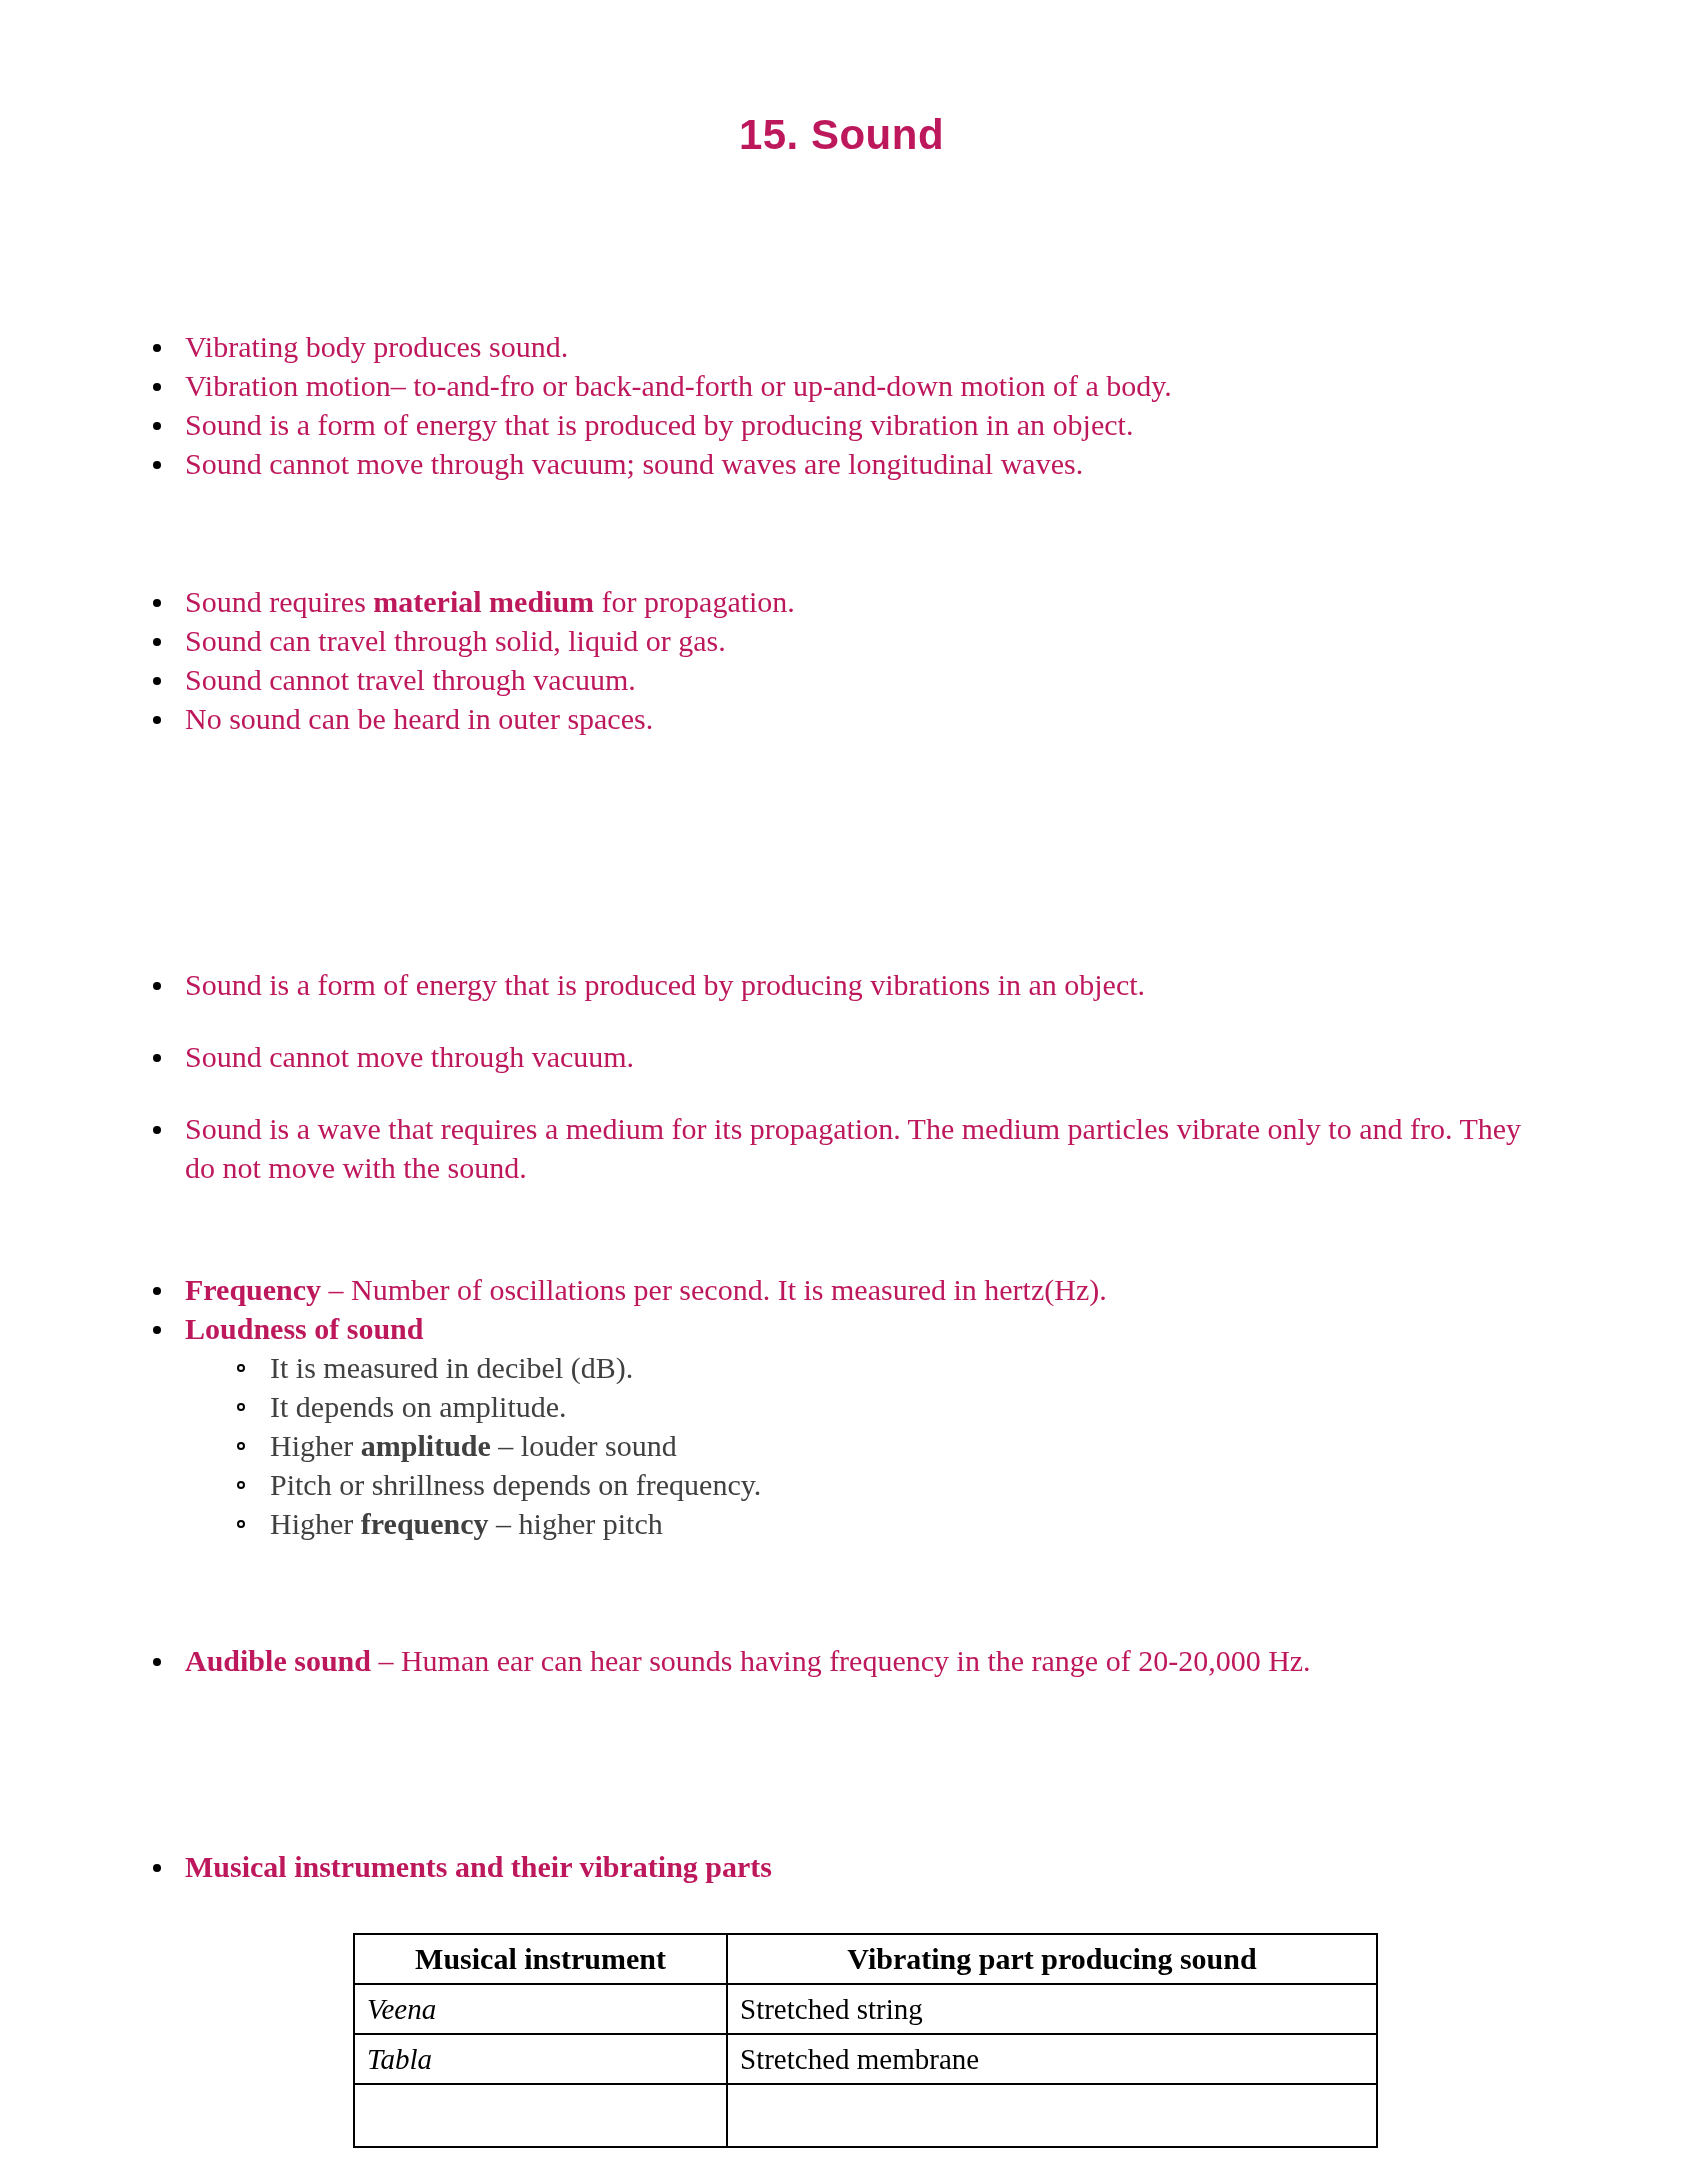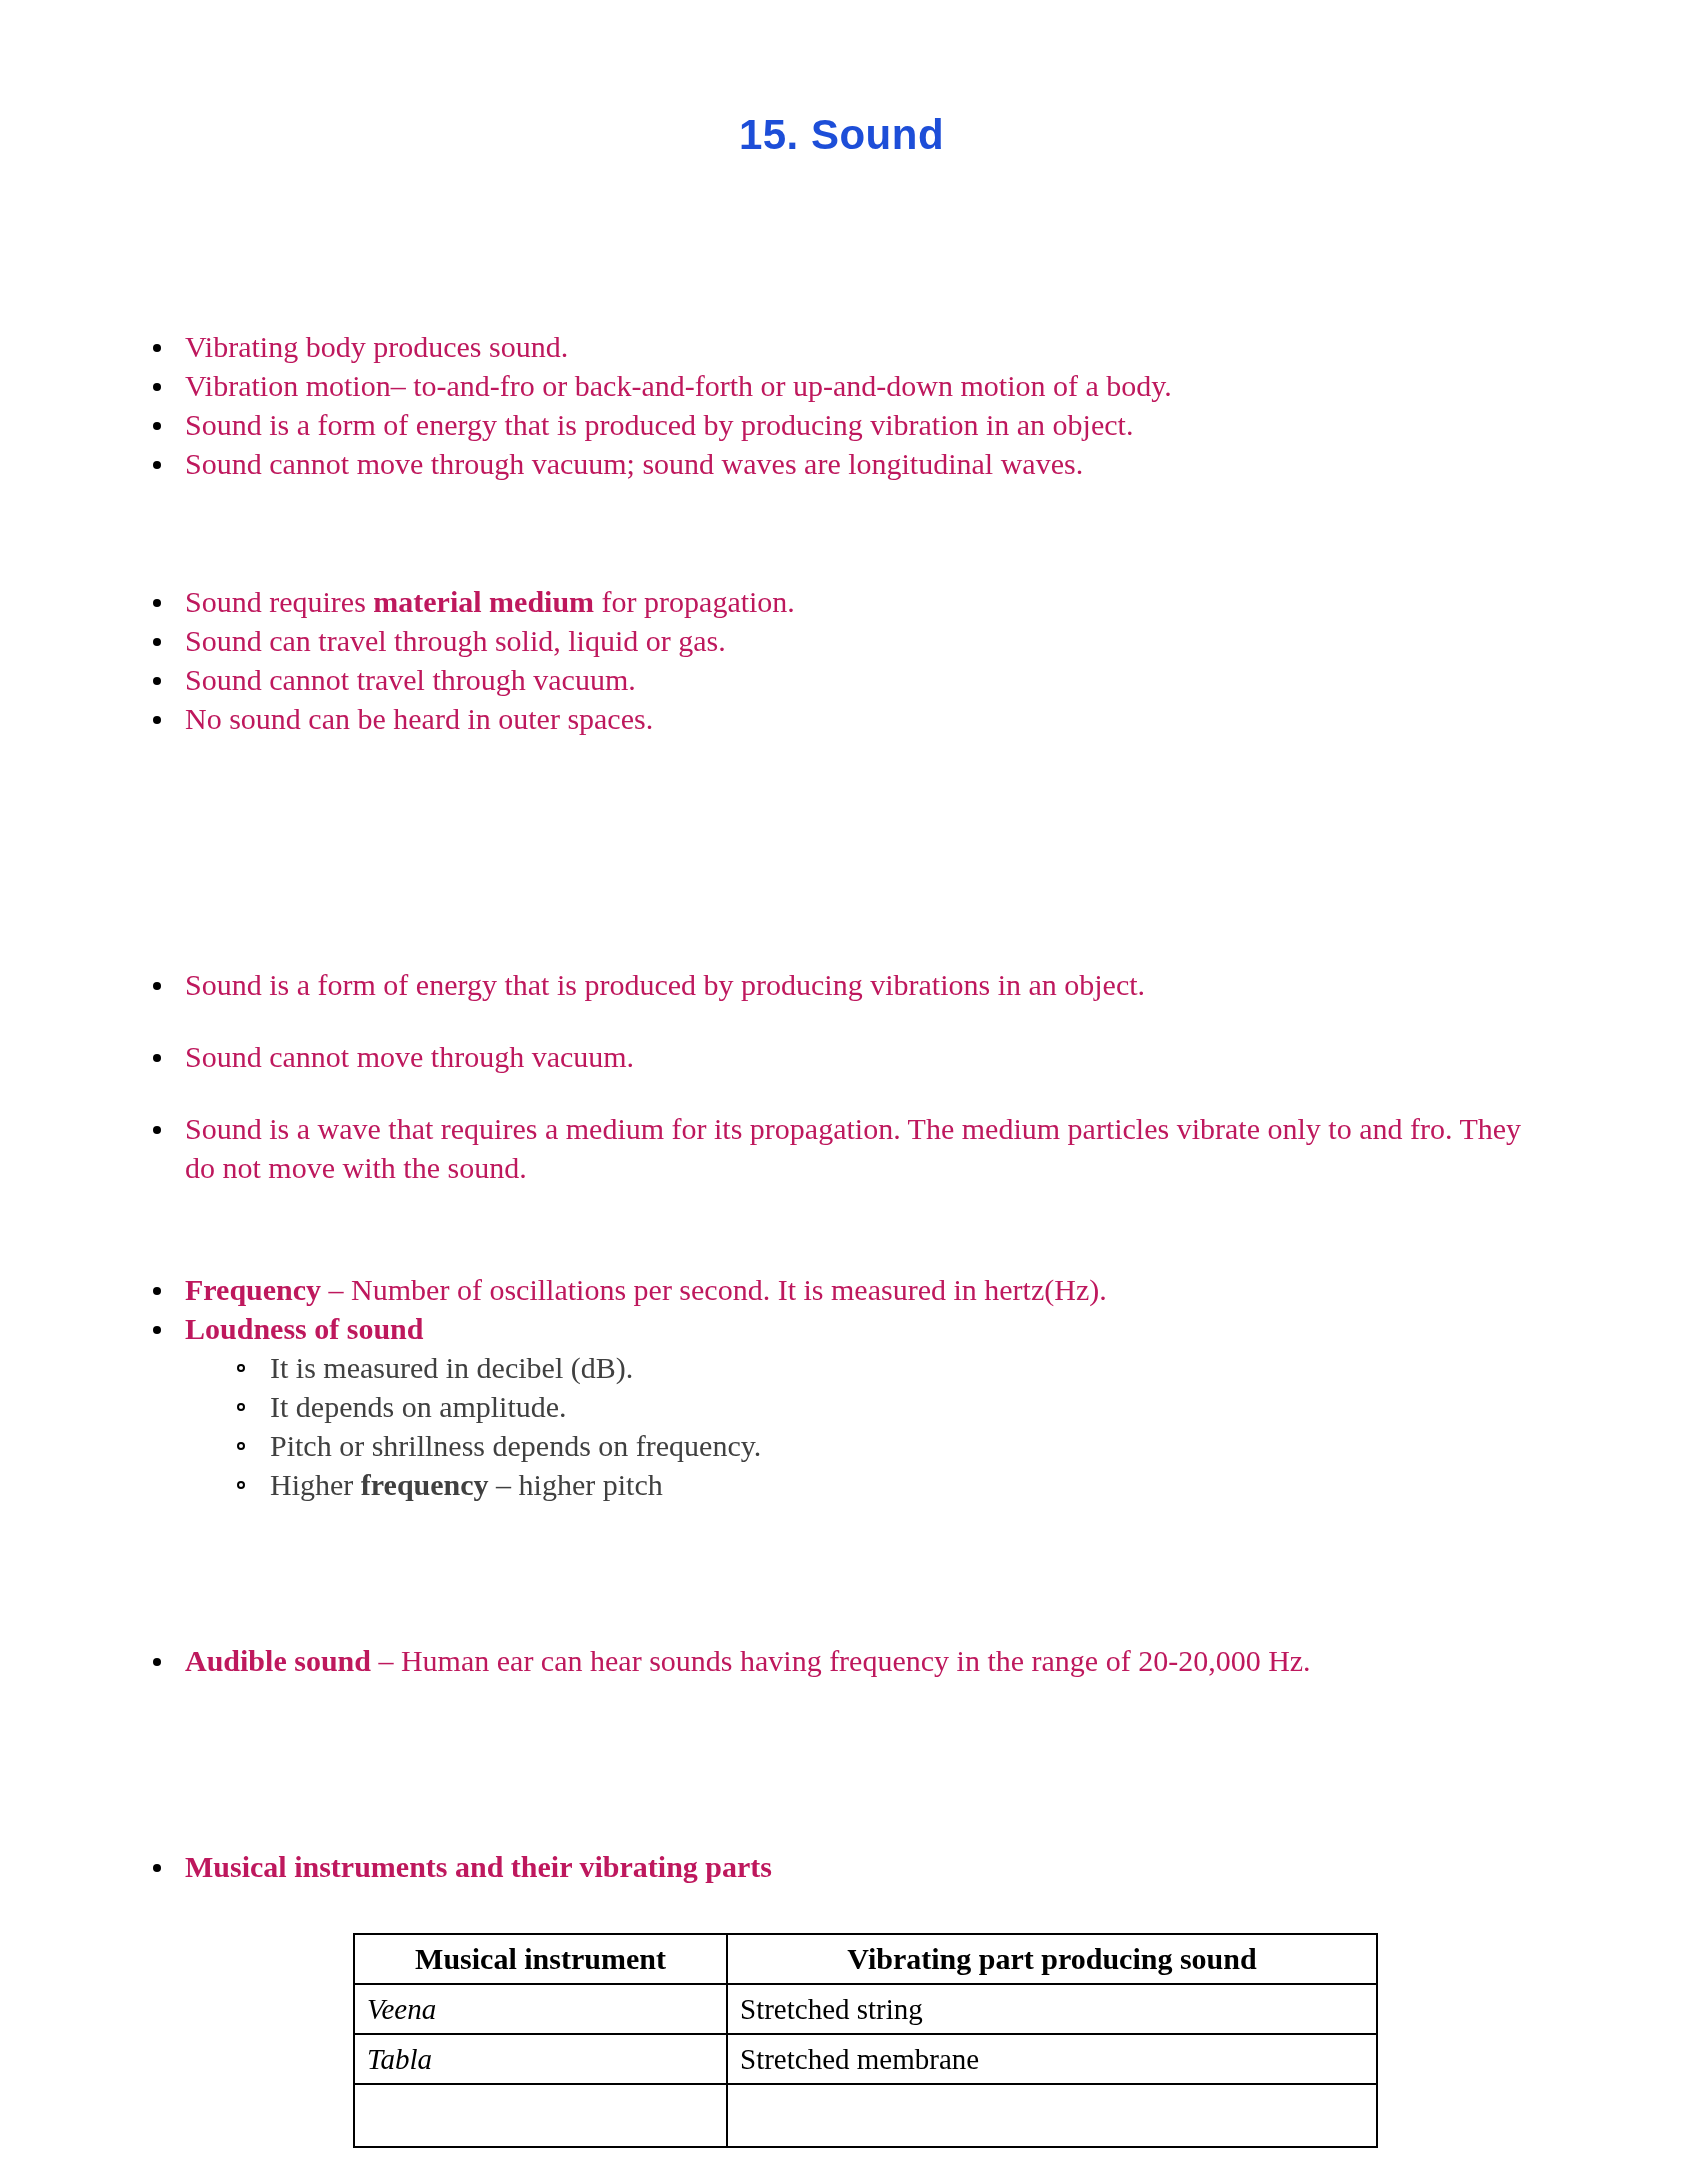--- a/index.html
+++ b/index.html
@@ -29,21 +29,21 @@
   .doc-title {
     position: absolute;
     left: 0;
     top: 111px;
     width: 1683px;
     text-align: center;
     font-family: "Liberation Sans", "DejaVu Sans", sans-serif;
     font-weight: bold;
     font-size: 42px;
     letter-spacing: 0.5px;
-    color: #1d4ed8;
+    color: #be185d;
   }
 
   
   .group {
     position: absolute;
     left: 149px;
     width: 1386px;
   }
 
   ul.bullets {
@@ -184,20 +184,21 @@
   </div>
 
   <div class="group" style="top: 1270px;">
     <ul class="bullets">
       <li class="bullet"><b>Frequency</b><span> – Number of oscillations per second. It is measured in hertz(Hz).</span></li>
       <li class="bullet"><b>Loudness of sound</b></li>
     </ul>
     <ul class="subbullets">
       <li class="subbullet"><span>It is measured in decibel (dB).</span><b></b><span></span></li>
       <li class="subbullet"><span>It depends on amplitude.</span><b></b><span></span></li>
+      <li class="subbullet"><span>Higher </span><b>amplitude</b><span> – louder sound</span></li>
       <li class="subbullet"><span>Pitch or shrillness depends on frequency.</span><b></b><span></span></li>
       <li class="subbullet"><span>Higher </span><b>frequency</b><span> – higher pitch</span></li>
     </ul>
   </div>
 
   <div class="group" style="top: 1641px;">
     <ul class="bullets">
       <li class="bullet"><b>Audible sound</b><span> – Human ear can hear sounds having frequency in the range of 20-20,000 Hz.</span></li>
     </ul>
   </div>

